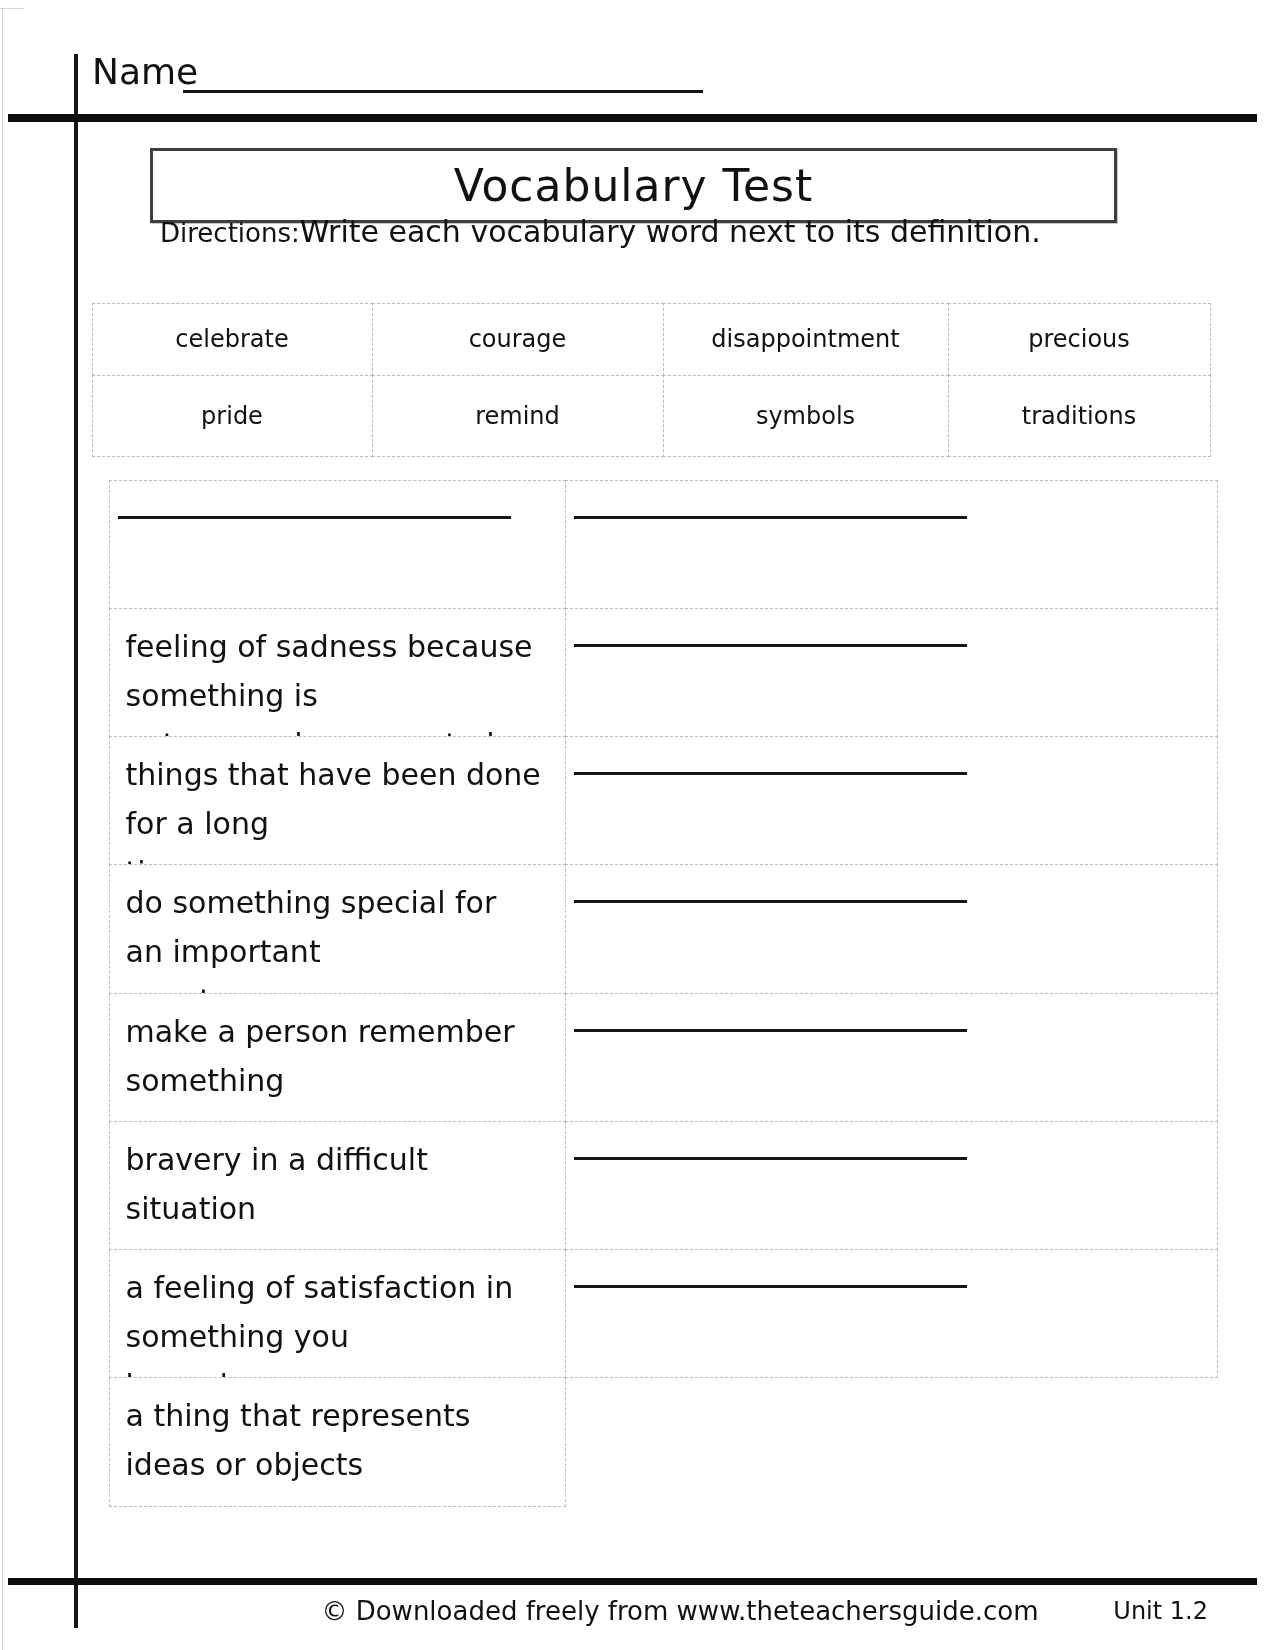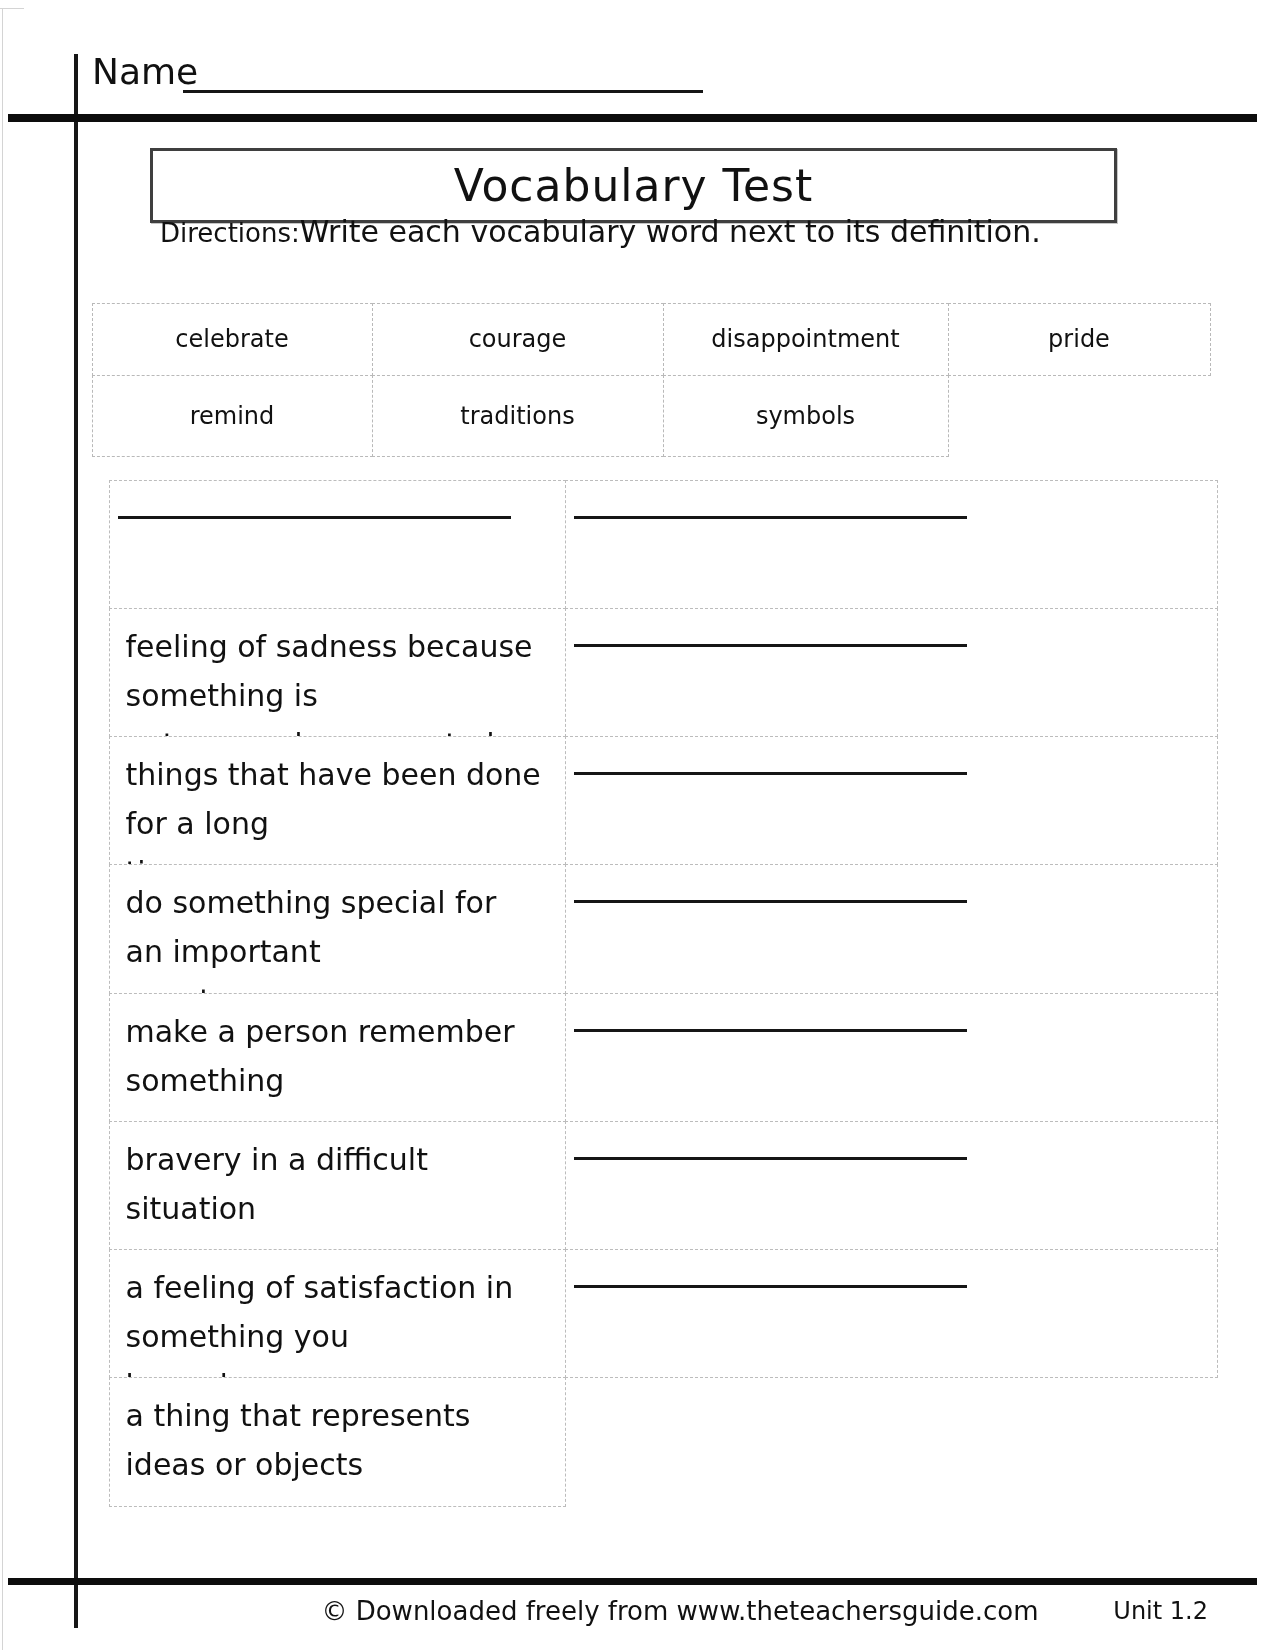--- a/index.html
+++ b/index.html
@@ -85,24 +85,25 @@
 
 <div class="directions">
   <span class="dir-label">Directions:</span>
   <span class="dir-text">Write each vocabulary word next to its definition.</span>
 </div>
 
 <div class="word-bank">
     <div class="wb-cell">celebrate</div>
     <div class="wb-cell">courage</div>
     <div class="wb-cell">disappointment</div>
+    <div class="wb-cell">precious</div>
     <div class="wb-cell">pride</div>
     <div class="wb-cell">remind</div>
+    <div class="wb-cell">symbols</div>
     <div class="wb-cell">traditions</div>
-    <div class="wb-cell">symbols</div>
   </div>
 
 <div class="def-table">
     <div class="def-cell">
       <div class="answer-line"></div>
     </div>
     <div class="def-cell">
       <div class="answer-line"></div>
     </div>
     <div class="def-cell">

